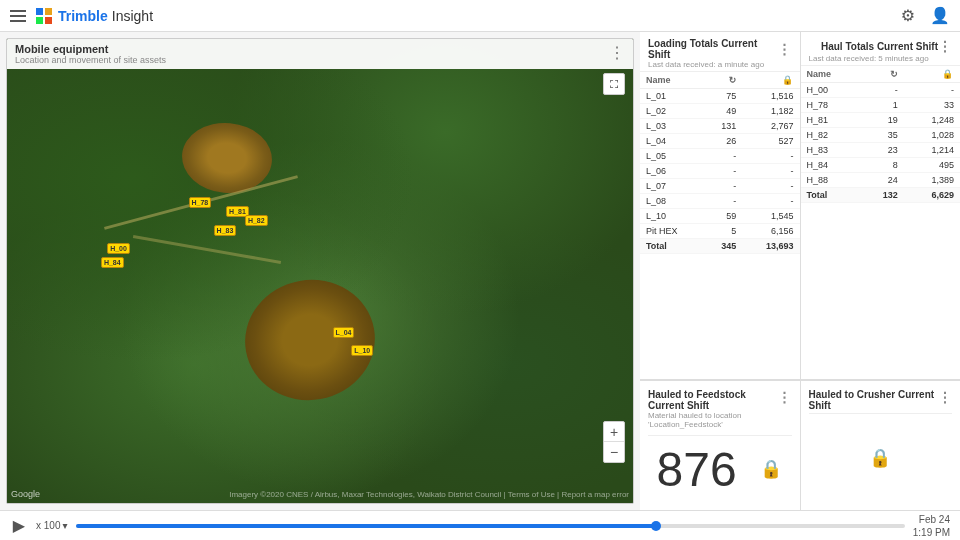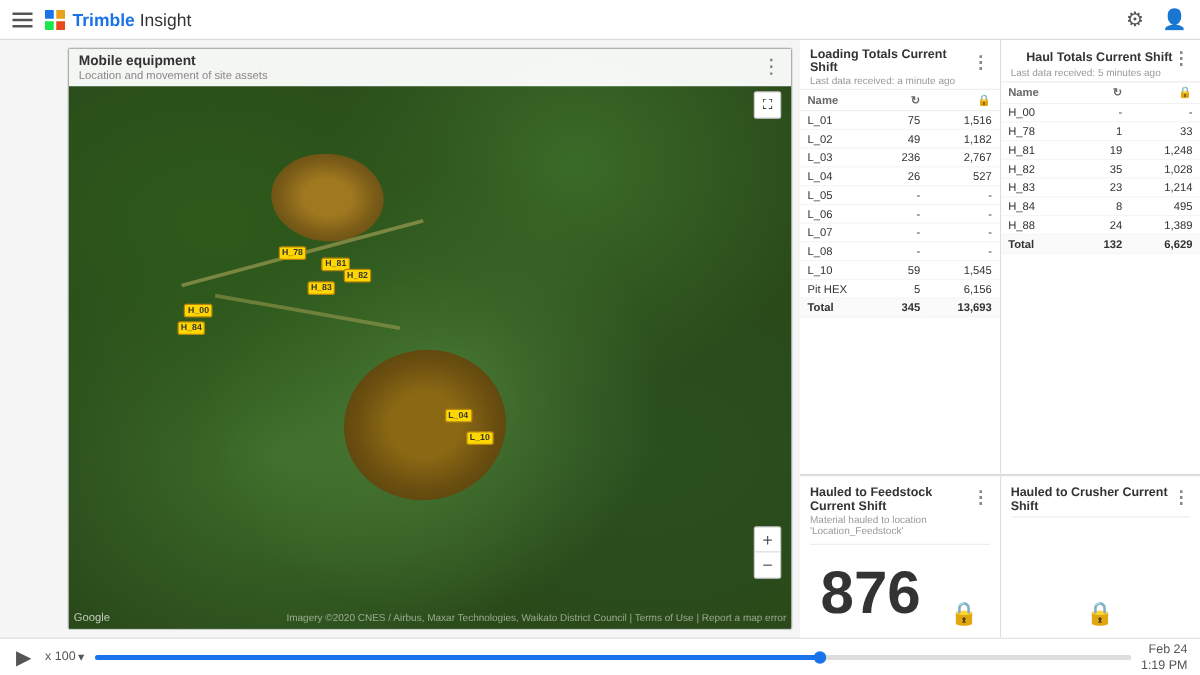--- a/index.html
+++ b/index.html
@@ -36,21 +36,20 @@
       position: relative;
       overflow: hidden;
     }
     .map-card {
       position: absolute;
       top: 6px; left: 6px; right: 6px; bottom: 6px;
       background: #3a5a3a;
       border: 1px solid #ccc;
       border-radius: 2px;
       overflow: hidden;
-      margin-left: 48px;
     }
     .map-header {
       position: absolute;
       top: 0; left: 0; right: 0;
       background: rgba(255,255,255,0.95);
       padding: 4px 8px;
       display: flex;
       justify-content: space-between;
       align-items: flex-start;
       z-index: 10;
@@ -255,24 +254,24 @@
       font-size: 10px;
       font-weight: 600;
       color: #333;
       display: flex;
       justify-content: space-between;
     }
     .metric-subtitle { font-size: 8px; color: #999; margin-bottom: 4px; }
     .metric-value {
       flex: 1;
       display: flex;
-      align-items: flex-end;
+      align-items: center;
       justify-content: center;
       font-size: 48px;
-      font-weight: 700;
+      font-weight: 400;
       color: #333;
       gap: 24px;
     }
     .metric-lock { font-size: 18px; color: #bbb; }
 
     
     .bottom-bar {
       height: 30px;
       background: #fff;
       border-top: 1px solid #ddd;
@@ -418,21 +417,21 @@
     <td class="num">75</td>
     <td class="num">1,516</td>
   </tr>
                 <tr>
     <td>L_02</td>
     <td class="num">49</td>
     <td class="num">1,182</td>
   </tr>
                 <tr>
     <td>L_03</td>
-    <td class="num">236</td>
+    <td class="num">131</td>
     <td class="num">2,767</td>
   </tr>
                 <tr>
     <td>L_04</td>
     <td class="num">26</td>
     <td class="num">527</td>
   </tr>
                 <tr>
     <td>L_05</td>
     <td class="num">-</td>

